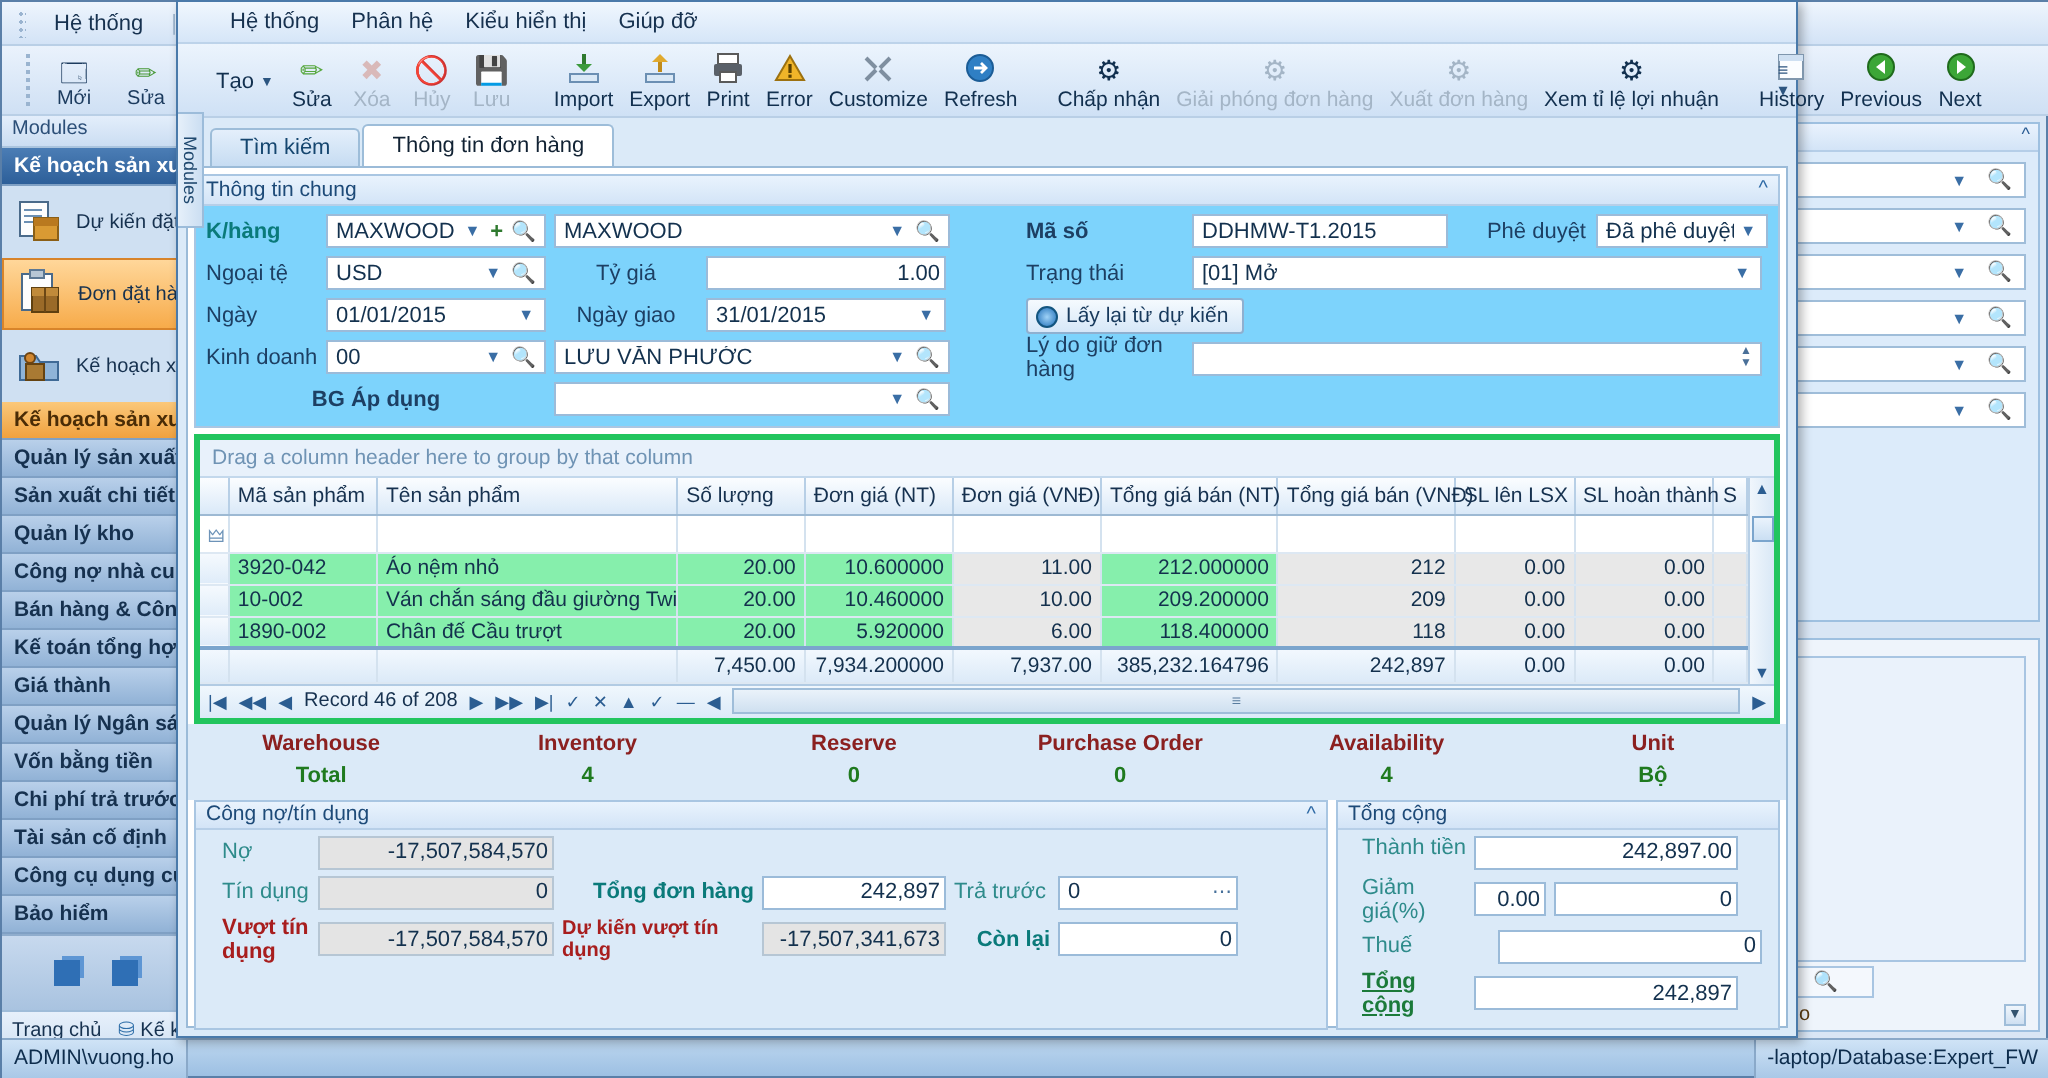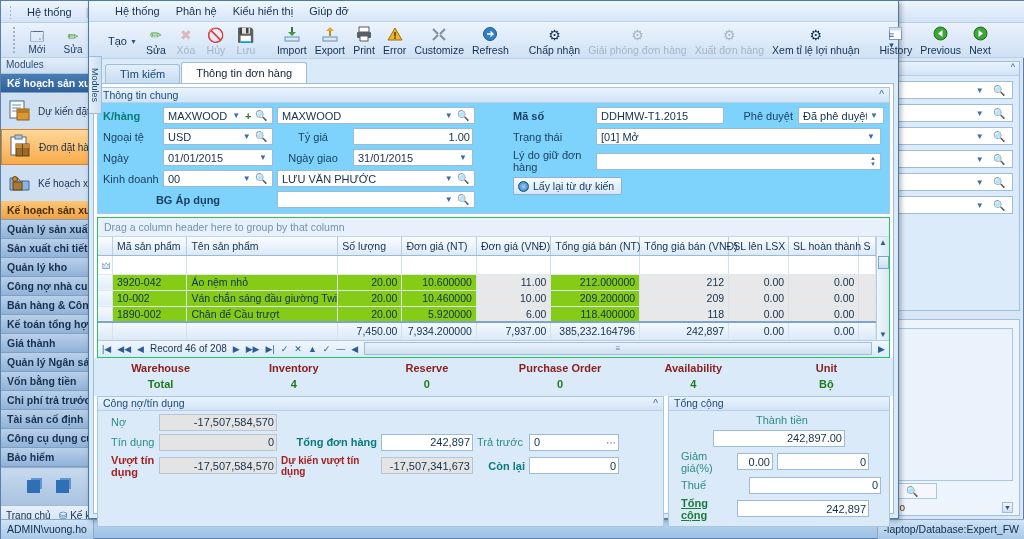--- a/index.html
+++ b/index.html
@@ -215,21 +215,21 @@
      padding-left: 4px; height: 20px; }
   .itab {
     height: 17px; line-height: 16px; padding: 0 8px; font-size: 10.5px;
     border: 1px solid #a2c0dc; border-bottom: none; border-radius: 3px 3px 0 0;
     background: linear-gradient(#e7f1fc,#cfe1f4); color: #16436c;
   }
   .itab.active { background: #ffffff; height: 19px; line-height: 18px; }
   .itab u { text-decoration: underline; }
 
   
-  .grid-wrap { border: 1px solid #22c55e; background: #84cc16; }
+  .grid-wrap { border: 3px solid #22c55e; background: #86efac; }
   .grid-group {
     height: 19px; background: #e8f1fb; color: #6f93b4; font-size: 10.5px;
     padding-left: 6px; line-height: 18px; border-bottom: 1px solid #c3d8ec;
   }
   table.gr { border-collapse: collapse; width: 100%; table-layout: fixed; }
   table.gr th {
     background: linear-gradient(#fbfdff,#dae9f8);
     border-right: 1px solid #b7cfe6; border-bottom: 1px solid #9db9d3;
     font-weight: normal; font-size: 10.5px; color: #16314f;
     height: 18px; padding: 0 4px; text-align: left; white-space: nowrap;
@@ -696,35 +696,35 @@
                 <span class="dd">▼</span>
               </div>
             </div>
             <div style="display:flex;align-items:center;gap:5px;margin-bottom:4px;">
               <span class="lbl" style="width:78px;">Trạng thái</span>
               <div class="fld" style="width:285px;">
                 <span class="val">[01] Mở</span>
                 <span class="dd">▼</span>
               </div>
             </div>
+            <div>
+              <span class="btn-small">
+                <span class="clock"></span>
+                <span>Lấy lại từ dự kiến</span>
+              </span>
+            </div>
             <div style="display:flex;align-items:center;gap:5px;margin-bottom:4px;">
               <span class="lbl" style="width:78px;">Lý do giữ đơn hàng</span>
               <div class="fld" style="width:285px;">
                 <span class="val"></span>
                 <span class="spin">
                     <span>▲</span>
                     <span>▼</span>
                   </span>
               </div>
-            </div>
-            <div>
-              <span class="btn-small">
-                <span class="clock"></span>
-                <span>Lấy lại từ dự kiến</span>
-              </span>
             </div>
           </div>
         </div>
       </div>
 
 
       <div style="margin:0 3px;">
         <div class="grid-wrap">
           <div class="grid-group">Drag a column header here to group by that column</div>
           <div style="display:flex;">
@@ -925,21 +925,21 @@
               </div>
             </div>
           </div>
         </div>
 
         <div class="pane" style="width:222px;">
           <div class="pane-cap">
             <span>Tổng cộng</span>
           </div>
           <div style="padding:3px 6px 5px 6px;">
-            <div style="display:flex;align-items:center;gap:4px;margin-bottom:3px;flex-direction:column;">
+            <div style="display:flex;gap:4px;margin-bottom:3px;">
               <span class="lbl-tl" style="width:58px;padding-left:6px;">Thành tiền</span>
               <div class="fld" style="width:132px;">
                 <span class="val r">242,897.00</span>
               </div>
             </div>
             <div style="display:flex;align-items:center;gap:4px;margin-bottom:3px;">
               <span class="lbl-tl" style="width:58px;padding-left:6px;">Giảm giá(%)</span>
               <div class="fld" style="width:36px;">
                 <span class="val r">0.00</span>
               </div>

